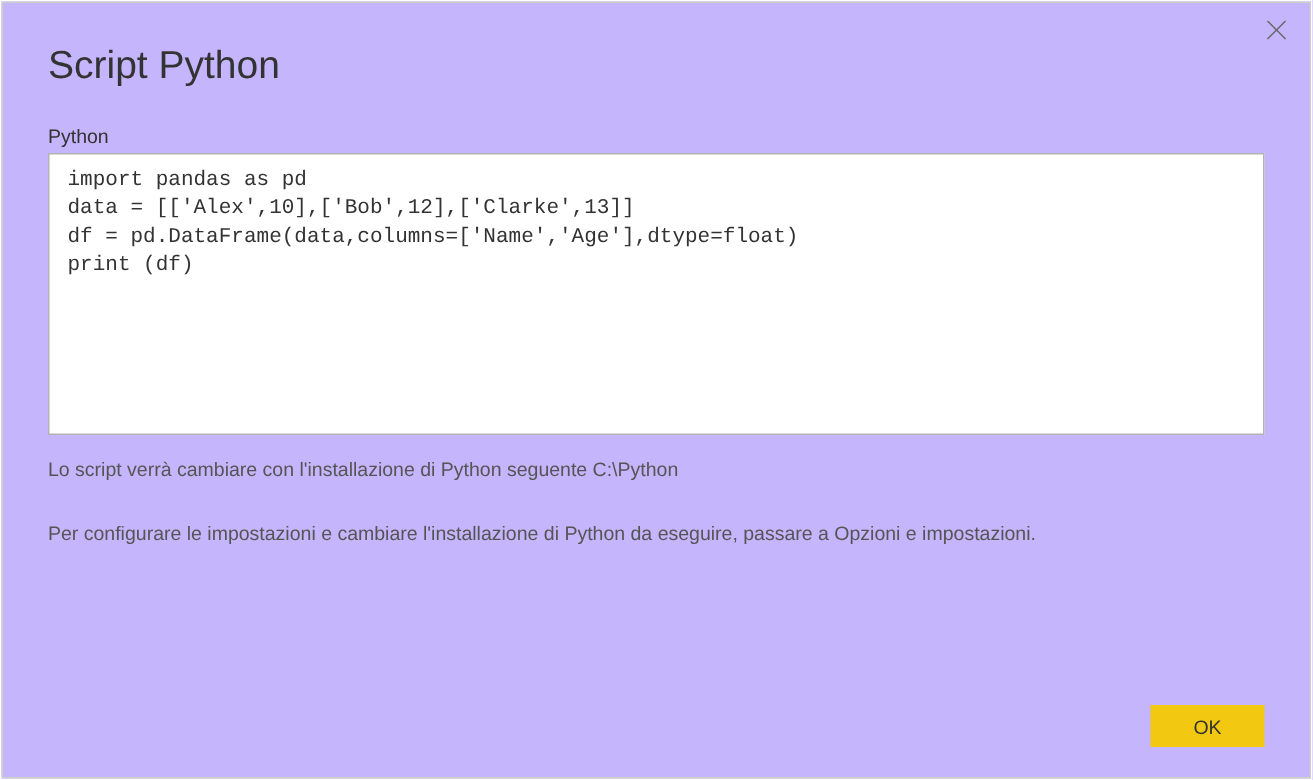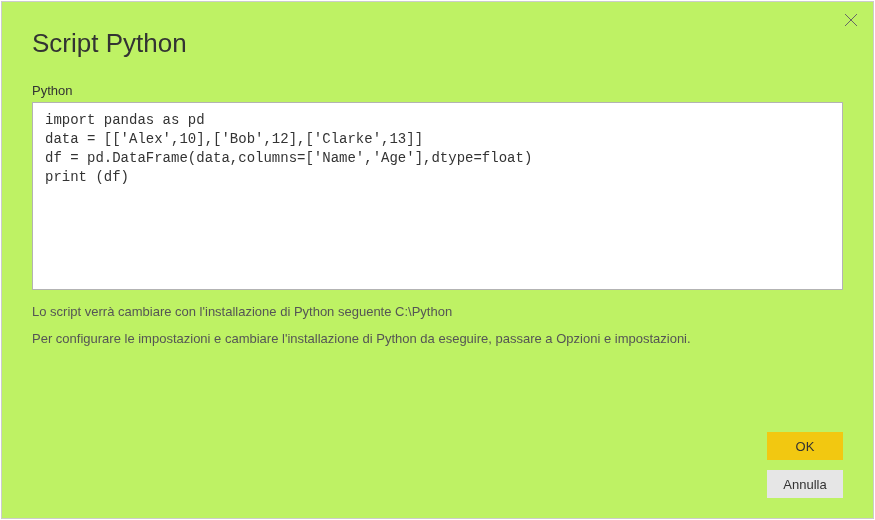--- a/index.html
+++ b/index.html
@@ -13,21 +13,21 @@
       width: 875px;
       height: 520px;
       position: relative;
     }
     .dialog {
       border: 1px solid #cccccc;
       width: 873px;
       height: 518px;
       margin: 1px;
       position: relative;
-      background: #bef264;
+      background: #c4b5fd;
     }
     .close-btn {
       position: absolute;
       top: 8px;
       right: 12px;
       width: 20px;
       height: 20px;
       cursor: pointer;
       display: flex;
       align-items: center;
@@ -69,21 +69,21 @@
       overflow: auto;
     }
     .info-text {
       font-size: 13px;
       color: #555555;
       margin-top: 10px;
     }
     .info-text-2 {
       font-size: 13px;
       color: #555555;
-      margin-top: 12px;
+      margin-top: 28px;
     }
     .button-row {
       position: absolute;
       bottom: 20px;
       right: 30px;
       display: flex;
       gap: 10px;
       flex-direction: column;
     }
     .btn {
@@ -126,16 +126,15 @@
 df = pd.DataFrame(data,columns=['Name','Age'],dtype=float)
 print (df)</textarea>
 
     <div class="info-text">Lo script verrà cambiare con l'installazione di Python seguente C:\Python</div>
 
     <div class="info-text-2">Per configurare le impostazioni e cambiare l'installazione di Python da eseguire, passare a Opzioni e impostazioni.</div>
   </div>
 
   <div class="button-row">
     <button class="btn btn-primary">OK</button>
-    <button class="btn btn-secondary">Annulla</button>
   </div>
 
 </div>
 
 </body></html>

